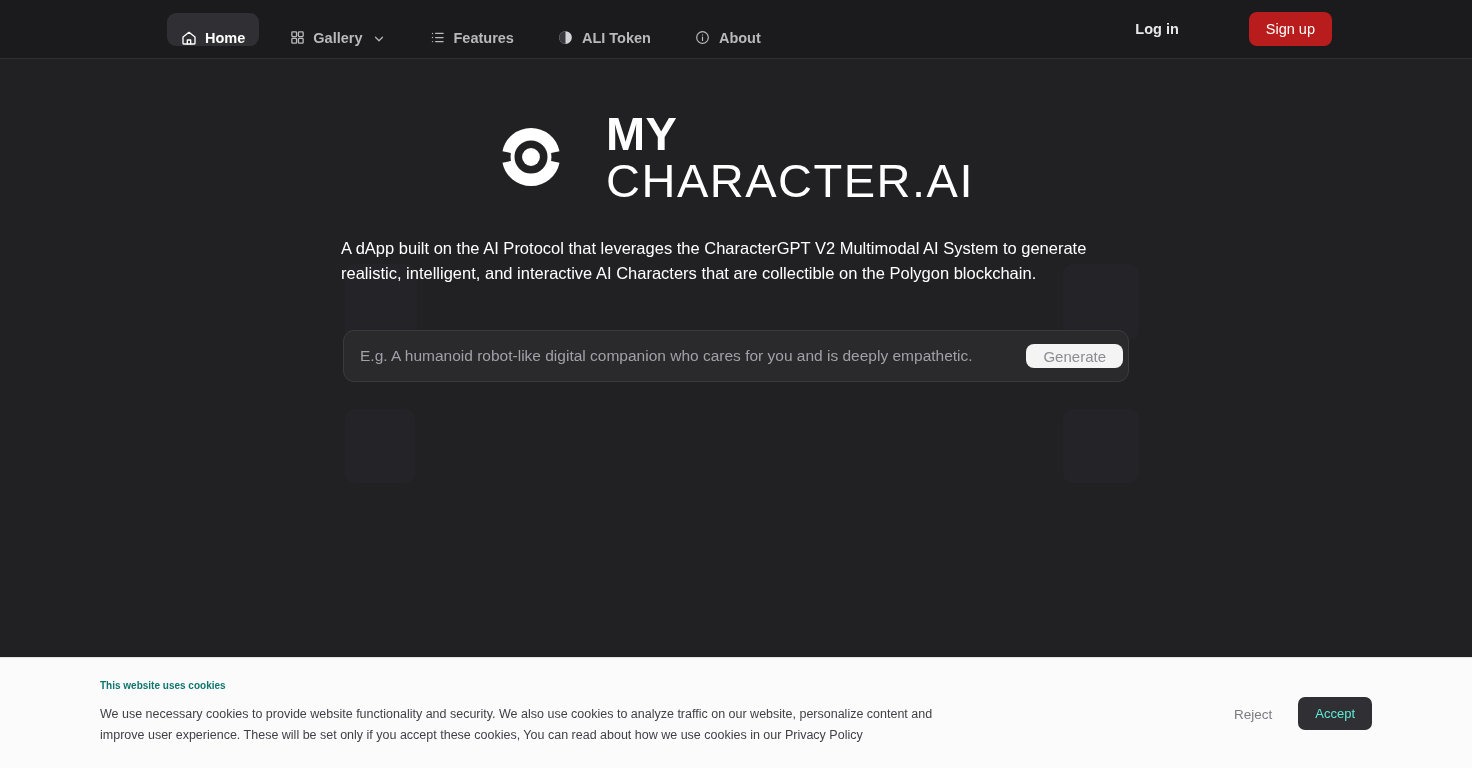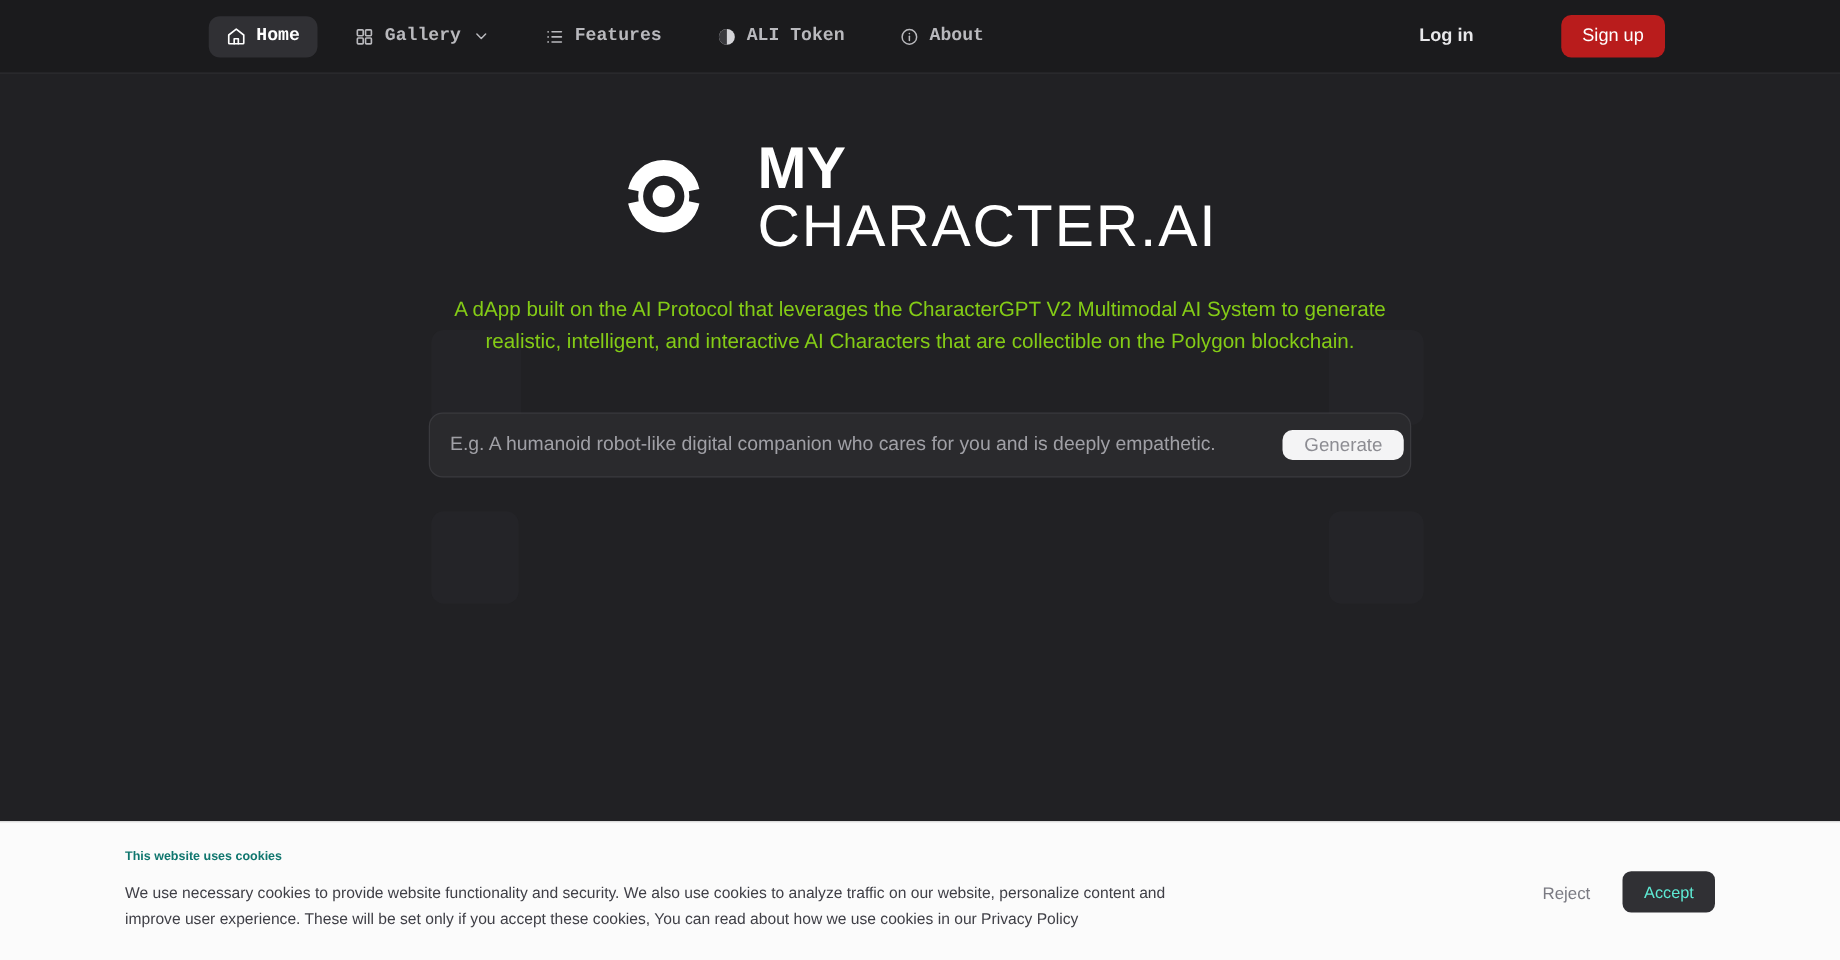--- a/index.html
+++ b/index.html
@@ -31,31 +31,30 @@
 
   .nav {
     display: flex;
     align-items: center;
     margin-left: 167px;
     gap: 0px;
   }
 
   .nav-item {
     display: flex;
-    align-items: center;
+    align-items: flex-end;
     gap: 8px;
     height: 33px;
     padding: 0 14px;
     border-radius: 9px;
     font-size: 14.5px;
     font-weight: 600;
     color: #b9b9bd;
     cursor: pointer;
     white-space: nowrap;
-    font-family: Liberation Mono, monospace;
   }
   .nav-item.active {
     background: #303034;
     color: #ffffff;
   }
   .nav-item.spaced { margin-left: 16px; }
 
   .nav-icon {
     width: 16px;
     height: 16px;
@@ -155,24 +154,23 @@
     display: flex;
     align-items: baseline;
     flex-direction: column;
   }
   .wm-my { font-weight: 700; }
   .wm-rest { font-weight: 400; letter-spacing: 1.5px; margin-left: 24px; }
 
   .tagline {
     margin-top: 43px;
     width: 790px;
-    text-align: center;
     font-size: 16.5px;
     line-height: 25px;
-    color: #84cc16;
+    color: #ffffff;
     font-weight: 400;
   }
 
   
   .prompt-wrap {
     margin-top: 44px;
     width: 786px;
     height: 52px;
     background: #2a2a2d;
     border: 1px solid #3a3a3e;

